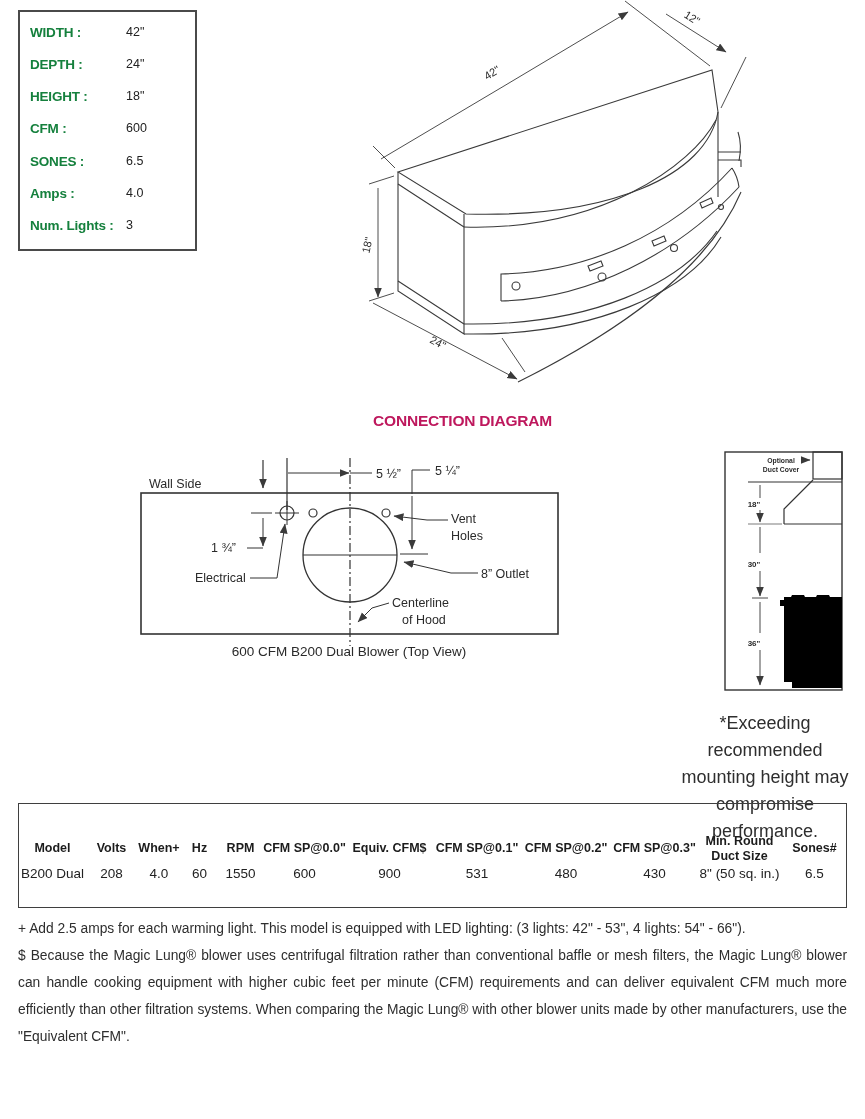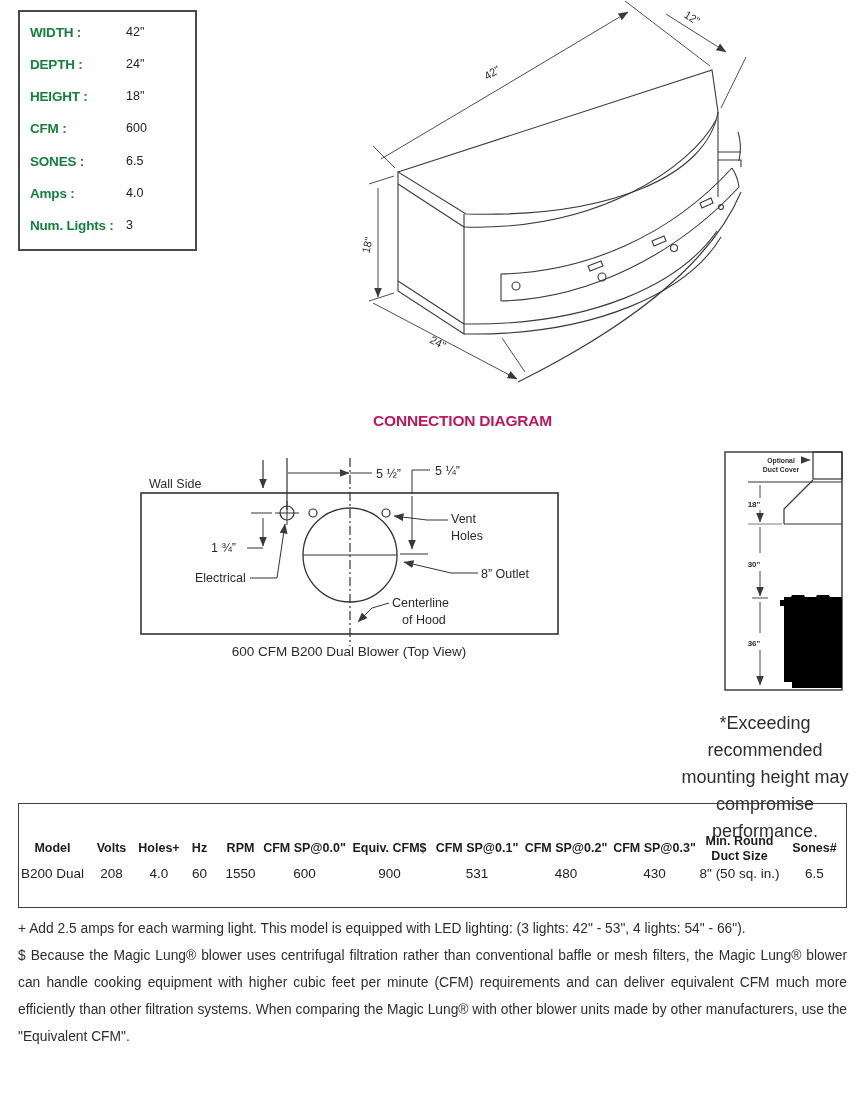--- a/index.html
+++ b/index.html
@@ -177,21 +177,21 @@
     <div>*Exceeding recommended</div>
     <div>mounting height may</div>
     <div>compromise performance.</div>
   </div>
 
 
   <div class="abs blower-table">
     <div class="trow">
       <div class="tcell th c0">Model</div>
       <div class="tcell th c1">Volts</div>
-      <div class="tcell th c2">Holes+</div>
+      <div class="tcell th c2">When+</div>
       <div class="tcell th c3">Hz</div>
       <div class="tcell th c4">RPM</div>
       <div class="tcell th c5">CFM SP@0.0"</div>
       <div class="tcell th c6">Equiv. CFM$</div>
       <div class="tcell th c7">CFM SP@0.1"</div>
       <div class="tcell th c8">CFM SP@0.2"</div>
       <div class="tcell th c9">CFM SP@0.3"</div>
       <div class="tcell th c10">Min. Round Duct Size</div>
       <div class="tcell th c11">Sones#</div>
     </div>

